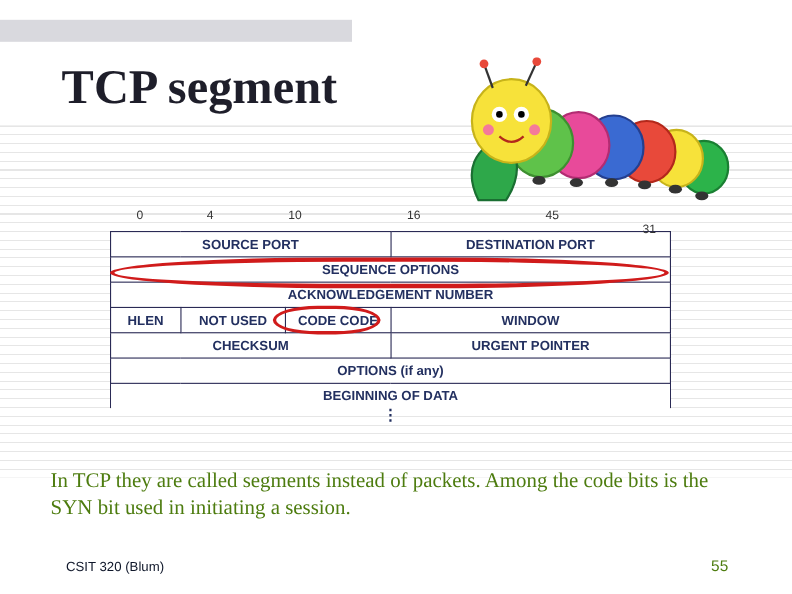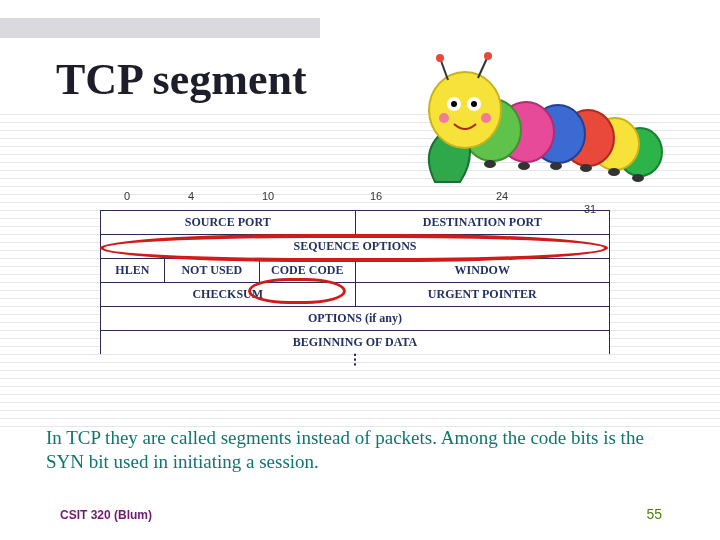--- a/index.html
+++ b/index.html
@@ -9,27 +9,27 @@
     background-image: repeating-linear-gradient(to bottom, #e6e6e6 0, #e6e6e6 1px, transparent 1px, transparent 8px);
   }
   .top-bar { position: absolute; top: 18px; left: 0; width: 320px; height: 20px; background: #d9d9de; }
   .title { position: absolute; top: 54px; left: 56px; font-size: 44px; color: #1e1e2a; font-family: 'Times New Roman', Georgia, serif; }
   .caterpillar { position: absolute; top: 52px; left: 340px; width: 330px; height: 150px; }
   .diagram { position: absolute; top: 190px; left: 100px; width: 510px; }
   .bitscale { position: relative; width: 100%; height: 18px; font-family: Arial, sans-serif; font-size: 11px; color: #333; }
   .bitscale span { position: absolute; top: 0; }
   .b0 { left: 24px; } .b4 { left: 88px; } .b10 { left: 162px; } .b16 { left: 270px; } .b24 { left: 396px; } .b31 { left: 484px; margin-top: 13px; }
   .seg-table { width: 100%; border-collapse: collapse; margin-top: 2px; }
-  .seg-table td { border: 1px solid #2a2a55; text-align: center; font-family: Liberation Serif, serif; font-size: 12px; font-weight: bold; color: #233060; padding: 4px 2px; background: #fff; }
+  .seg-table td { border: 1px solid #2a2a55; text-align: center; font-family: Liberation Sans, sans-serif; font-size: 12px; font-weight: bold; color: #233060; padding: 4px 2px; background: #fff; }
   .seg-table tr.body-row td { height: 22px; }
   .begin-dots { position: absolute; left: 50%; transform: translateX(-50%); bottom: -14px; font-size: 14px; color: #233060; font-weight: bold; }
   .highlight-seq { position: absolute; top: 234px; left: 100px; width: 508px; height: 28px; border: 4px solid #d01b1b; border-radius: 50% / 60%; pointer-events: none; }
   .highlight-codebits { position: absolute; top: 278px; left: 248px; width: 98px; height: 26px; border: 3px solid #d01b1b; border-radius: 50% / 60%; pointer-events: none; }
-  .body-text { position: absolute; top: 426px; left: 46px; width: 632px; font-size: 19px; color: #0f766e; line-height: 1.28; font-family: 'Times New Roman', Georgia, serif; }
-  .footer-left { position: absolute; bottom: 18px; left: 60px; font-size: 12px; color: #701a75; font-family: Arial, sans-serif; font-weight: bold; }
+  .body-text { position: absolute; top: 426px; left: 46px; width: 632px; font-size: 19px; color: #4d7c0f; line-height: 1.28; font-family: 'Times New Roman', Georgia, serif; }
+  .footer-left { position: absolute; bottom: 18px; left: 60px; font-size: 12px; color: #0f172a; font-family: Arial, sans-serif; }
   .footer-right { position: absolute; bottom: 18px; right: 58px; font-size: 14px; color: #4d7c0f; font-family: Arial, sans-serif; }
 </style>
 </head>
 <body>
 
 <div class="slide">
   <div class="grid-bg"></div>
   <div class="top-bar"></div>
 
   <h1 class="title">TCP segment</h1>
@@ -69,37 +69,40 @@
     <ellipse cx="274" cy="120" rx="6" ry="4" fill="#333"></ellipse>
     <ellipse cx="298" cy="126" rx="6" ry="4" fill="#333"></ellipse>
   </svg>
 
   <div class="diagram">
     <div class="bitscale">
       <span class="b0">0</span>
       <span class="b4">4</span>
       <span class="b10">10</span>
       <span class="b16">16</span>
-      <span class="b24">24</span>
+      <span class="b24">45</span>
       <span class="b31">31</span>
     </div>
     <table class="seg-table">
       <colgroup>
         <col style="width:12.5%">
           <col style="width:18.75%">
           <col style="width:18.75%">
           <col style="width:50%">
       </colgroup>
       <tbody>
           <tr class="body-row">
         <td colspan="3">SOURCE PORT</td>
         <td>DESTINATION PORT</td>
       </tr>
       <tr class="body-row">
         <td colspan="4">SEQUENCE OPTIONS</td>
+      </tr>
+      <tr class="body-row">
+        <td colspan="4">ACKNOWLEDGEMENT NUMBER</td>
       </tr>
       <tr class="body-row">
         <td>HLEN</td>
         <td>NOT USED</td>
         <td>CODE CODE</td>
         <td>WINDOW</td>
       </tr>
       <tr class="body-row">
         <td colspan="3">CHECKSUM</td>
         <td>URGENT POINTER</td>

